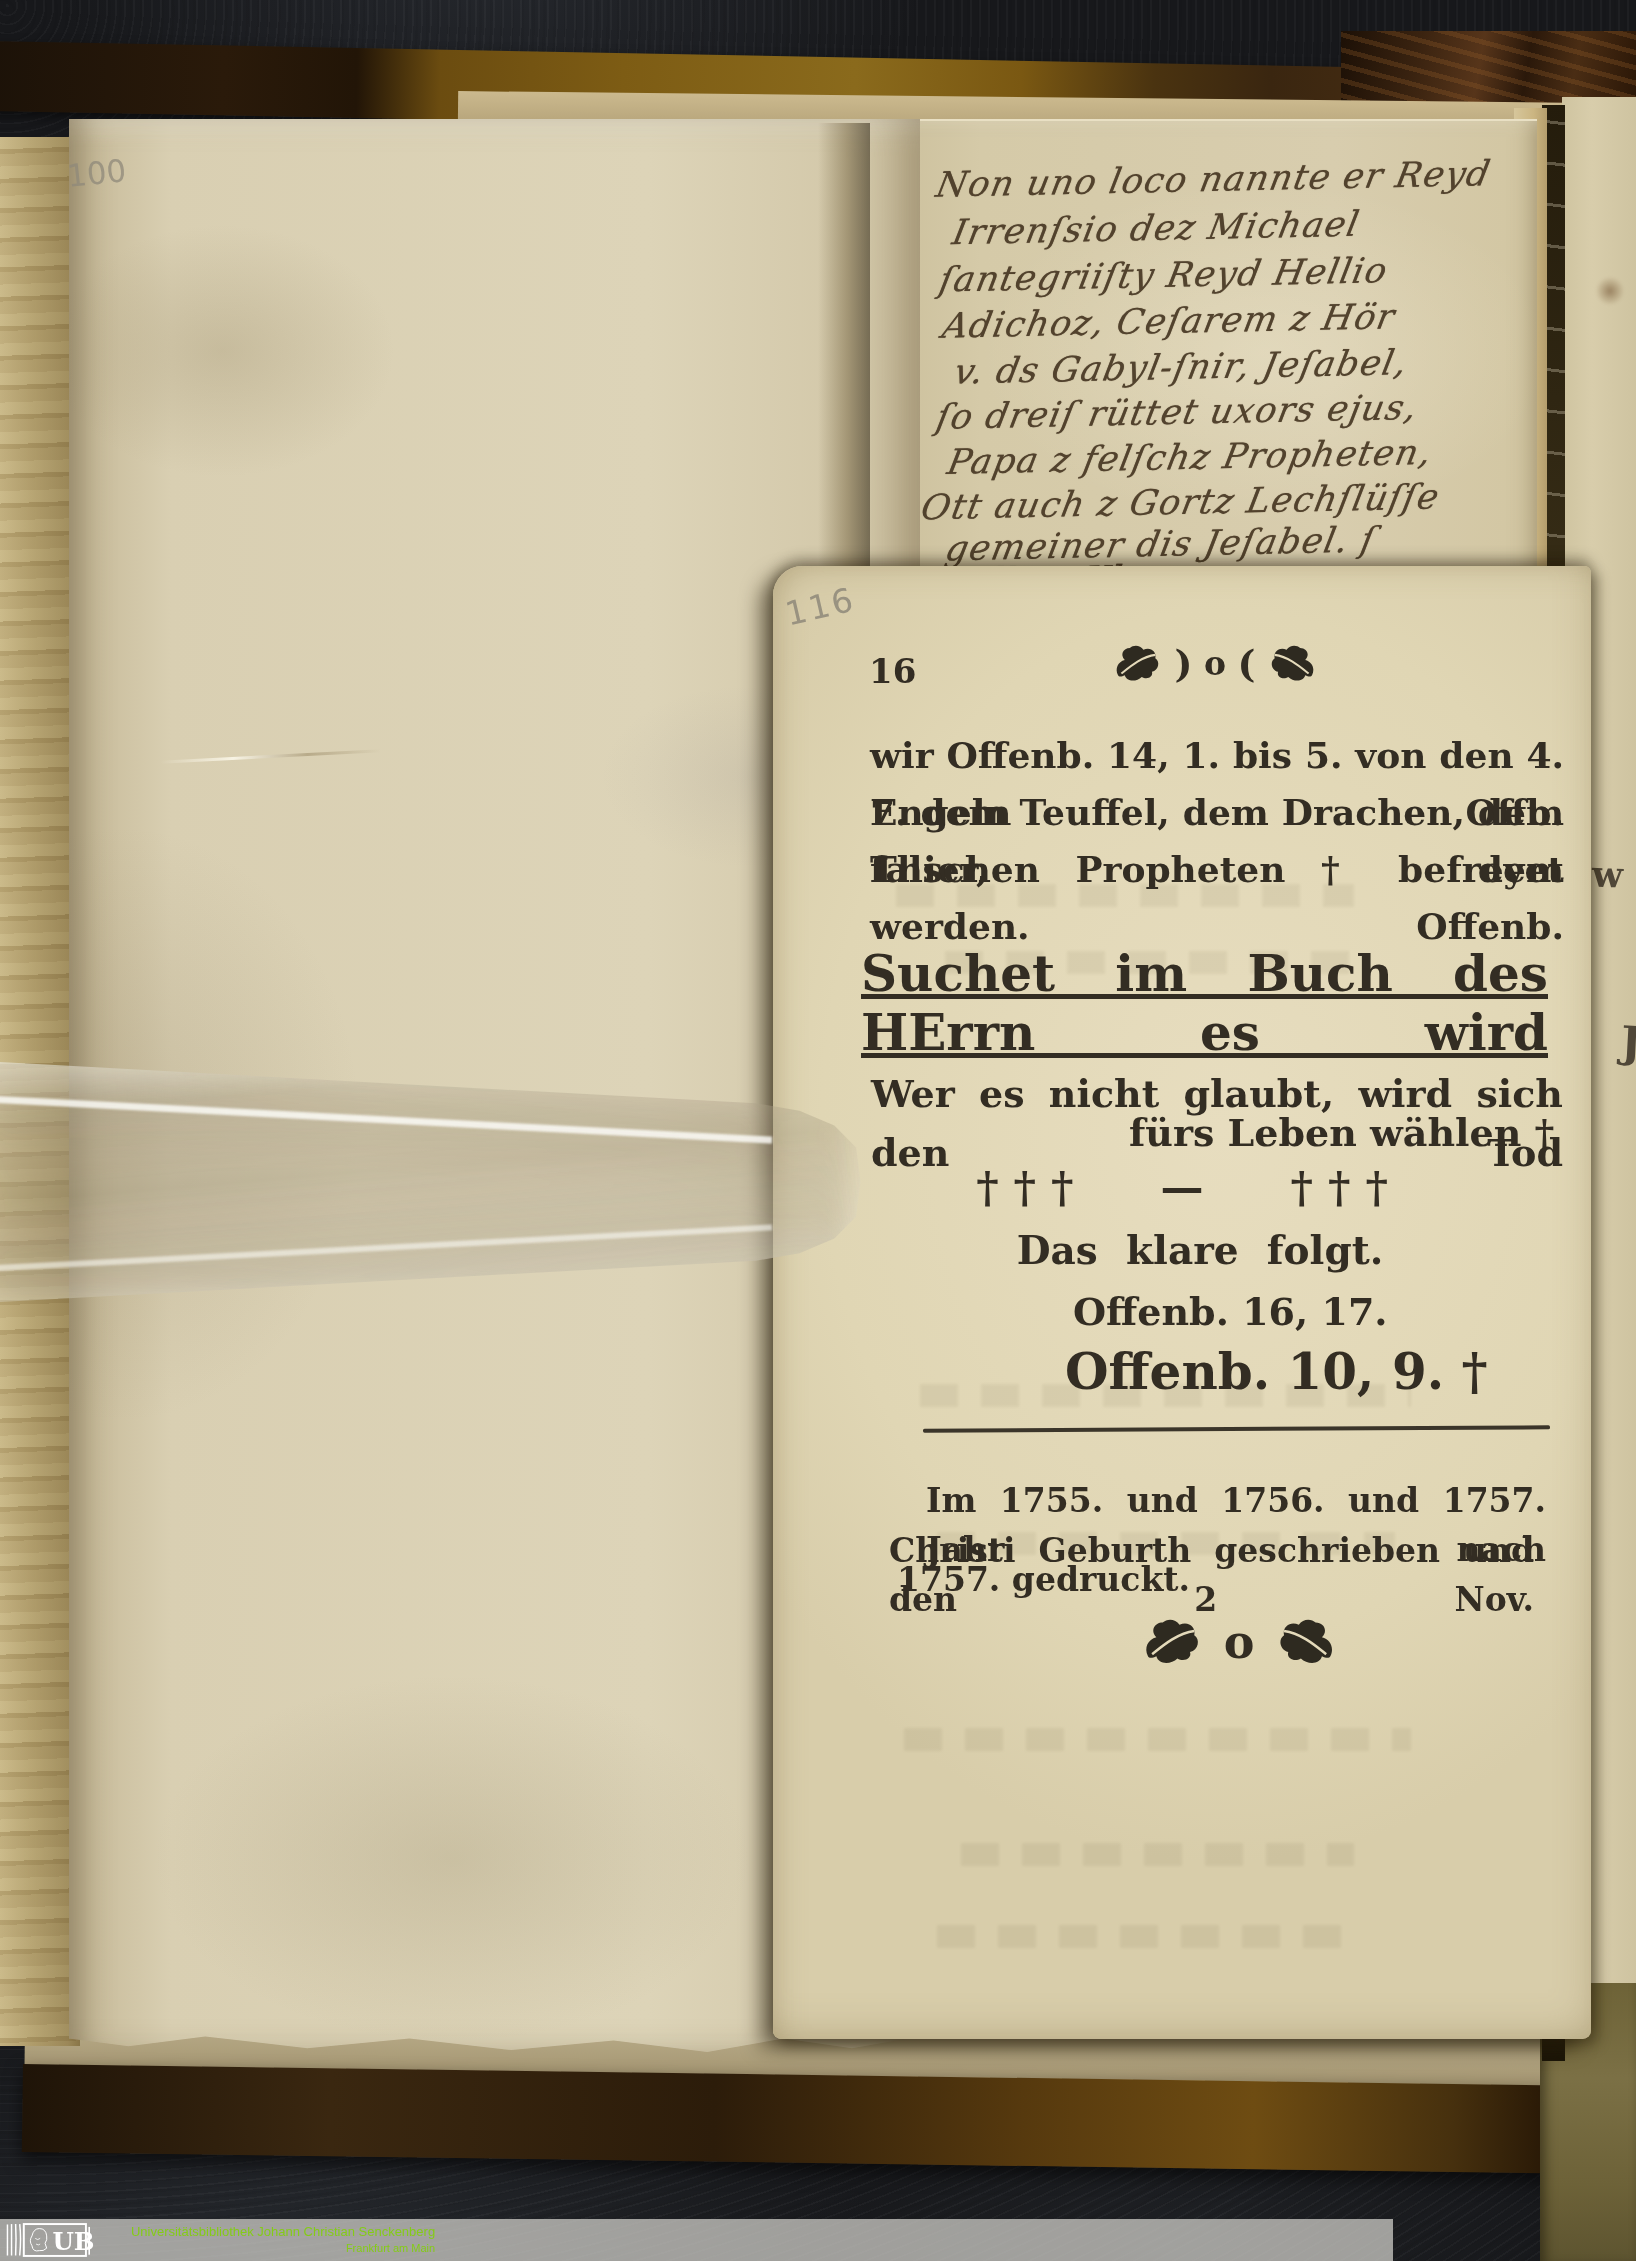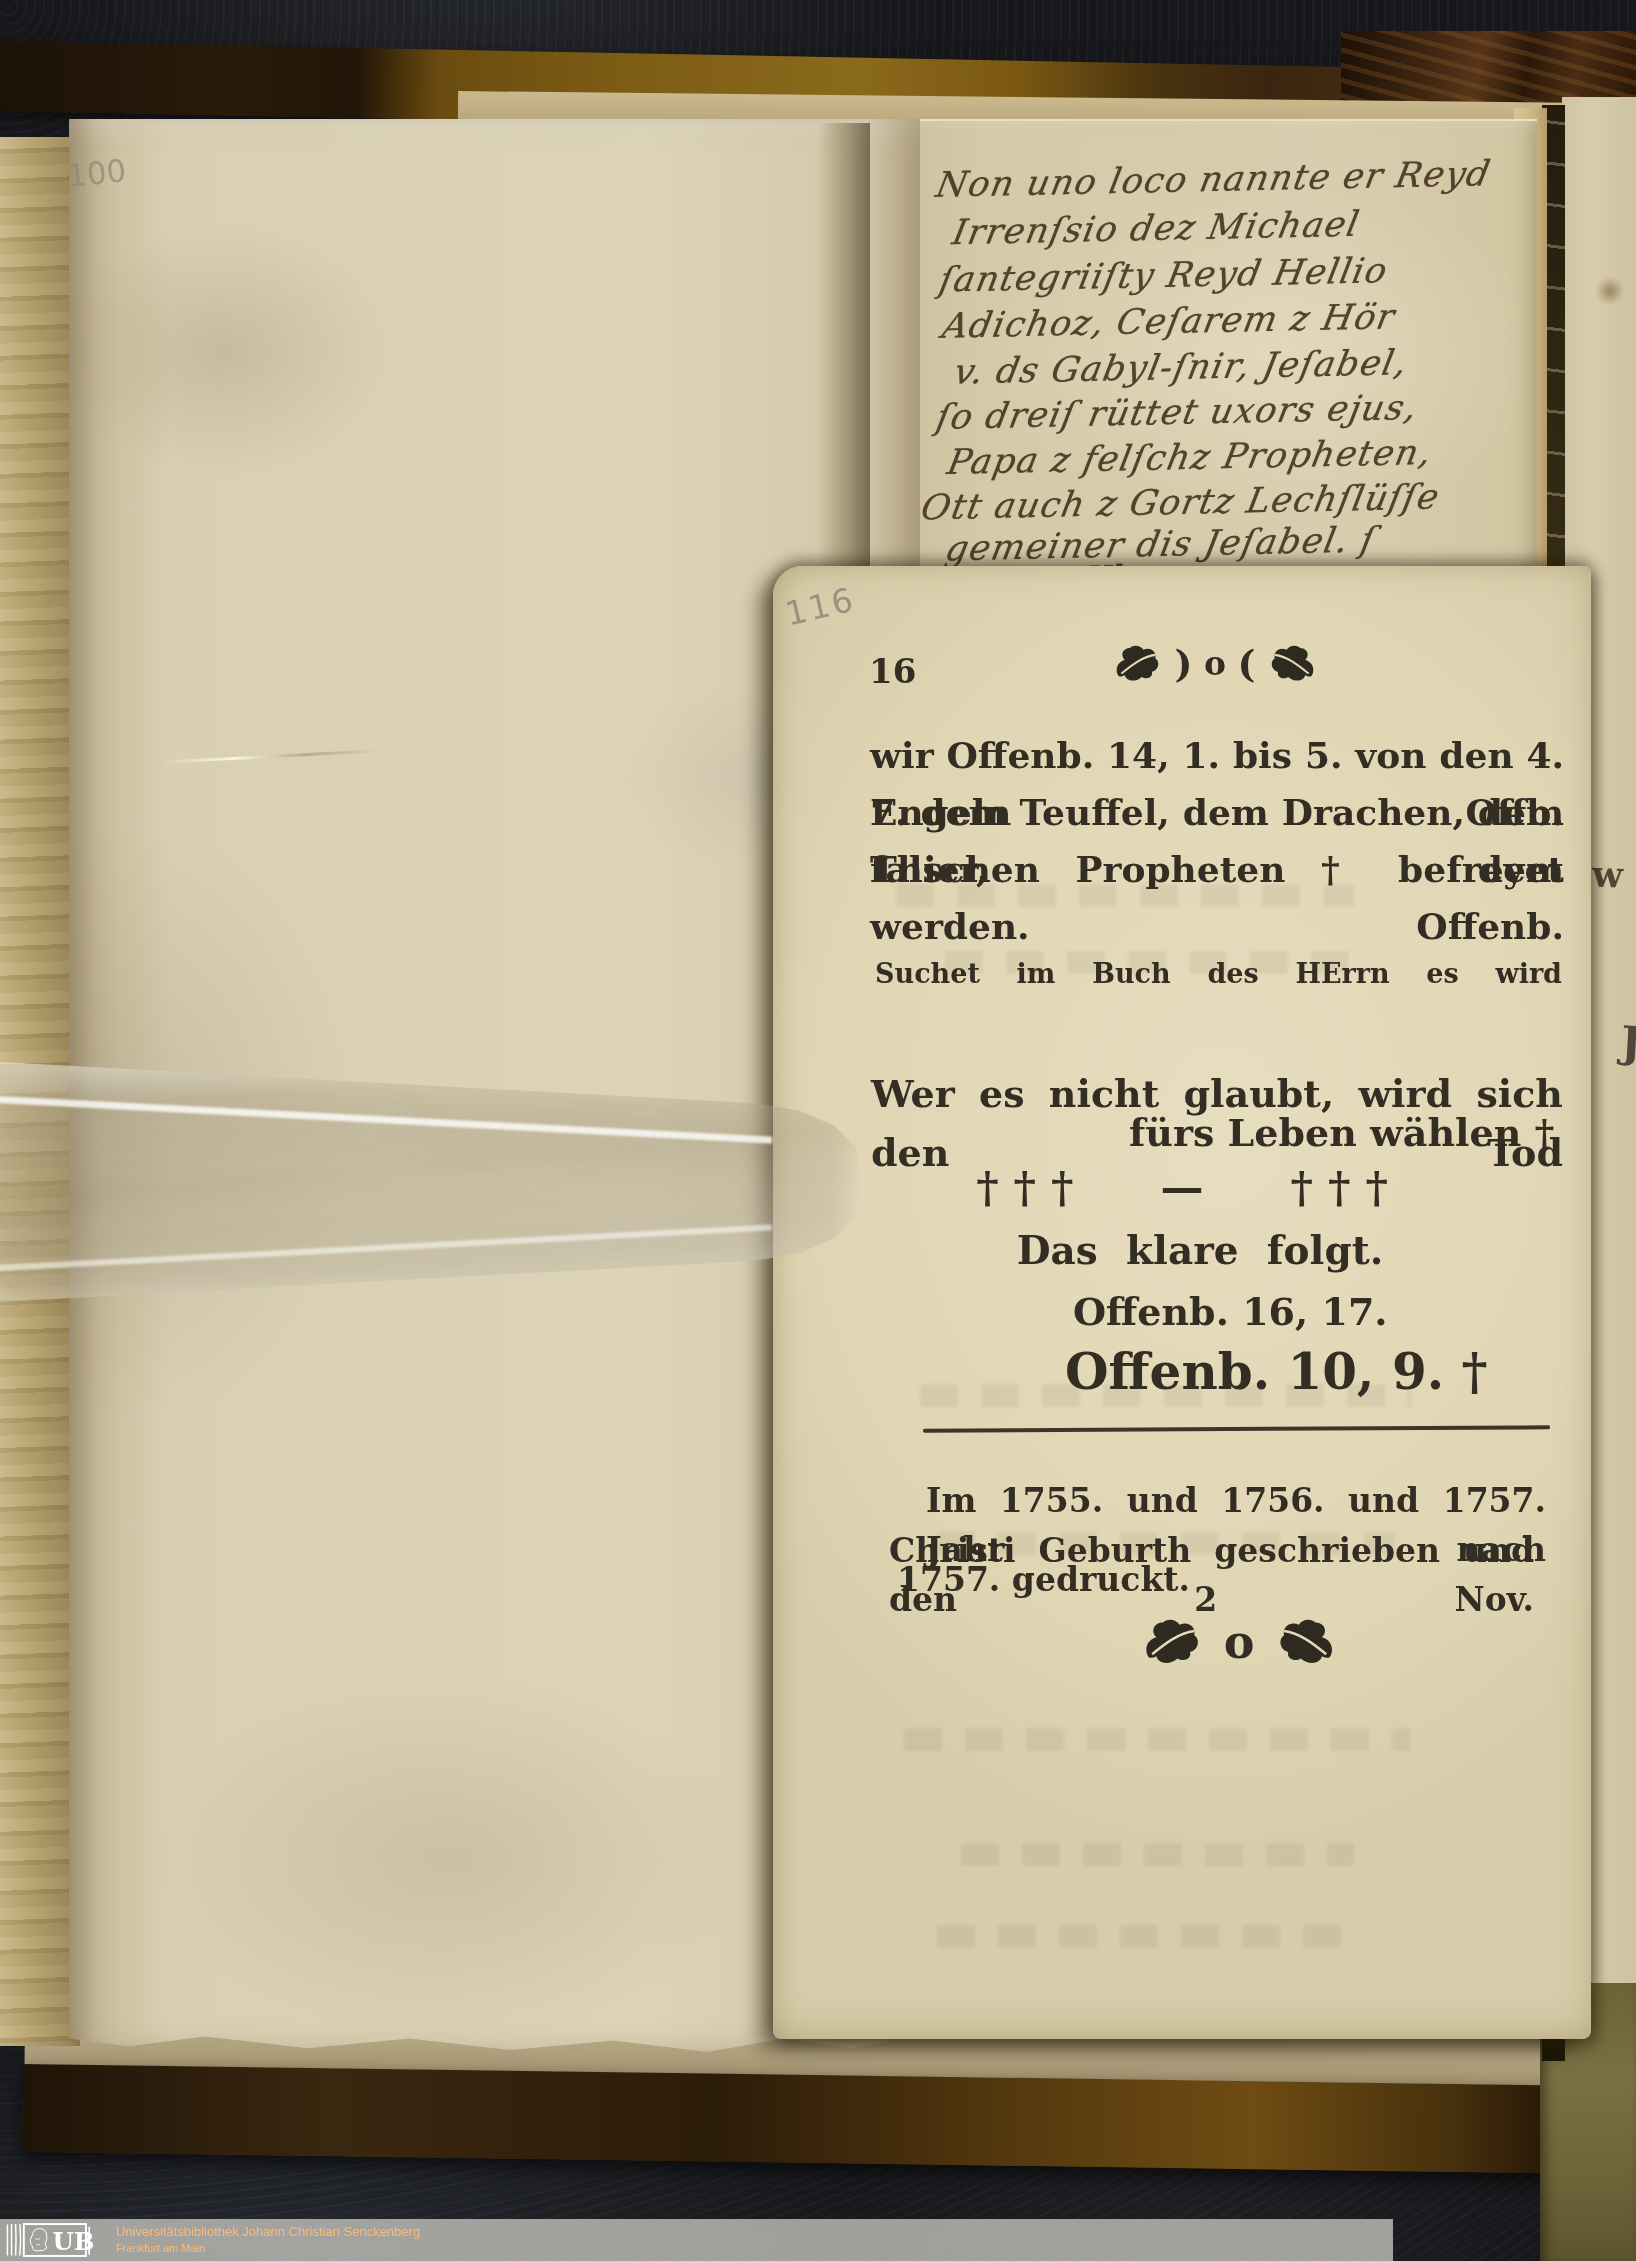--- a/index.html
+++ b/index.html
@@ -143,21 +143,21 @@
     background:rgba(255,255,252,.8);transform:rotate(3deg);transform-origin:left center;filter:blur(0.8px);}
   .strip .hi-bot{position:absolute;left:1%;bottom:14%;width:89%;height:2.4%;
     background:rgba(255,255,250,.55);transform:rotate(-3deg);transform-origin:left center;filter:blur(0.8px);}
   
   .wm-band{
     left:0;top:2219px;width:1393px;height:42px;z-index:10;
     background:var(--band);
     display:flex;align-items:center;
   }
   .wm-logo{margin-left:4.9px;flex:0 0 auto;display:flex;align-items:center;}
-  .wm-text{margin-left:8px;color:#fdba74;font-family:"Liberation Sans", sans-serif;line-height:1.3;}
+  .wm-text{margin-left:23px;color:#84cc16;font-family:"Liberation Sans", sans-serif;line-height:1.3;text-align:right;}
   .wm-text .l1{font-size:13px;}
   .wm-text .l2{font-size:11px;}
 </style>
 </head>
 <body>
 
 <div class="abs pebble"></div>
 
 <div class="abs band-top"></div>
 <div class="abs corner-worn"></div>
@@ -223,21 +223,21 @@
           <path d="M6 38 C2 30 6 22 14 20 C8 14 12 6 20 6 C24 2 32 2 36 8 C44 4 52 10 50 18 C56 22 54 32 46 34 C48 40 40 44 34 40 C28 46 16 46 14 38 C10 40 7 40 6 38 Z" fill="currentColor"></path>
           <path d="M10 36 C20 28 34 16 50 14" stroke="#e4daba" stroke-width="2.4" fill="none"></path>
         </svg>
     </span>
   </div>
 
   <div class="ins-el bl just" style="left:97px;top:141px;width:694px;font-size:36px;line-height:57px;height:57px;">wir Offenb. 14, 1. bis 5. von den 4. Engeln Offb.</div>
   <div class="ins-el bl just" style="left:97px;top:198px;width:694px;font-size:36px;line-height:57px;height:57px;">7. dem Teuffel, dem Drachen, dem Thier, dem</div>
   <div class="ins-el bl just" style="left:97px;top:255px;width:694px;font-size:36px;line-height:57px;height:57px;">falschen Propheten † befreyet werden. Offenb.</div>
 
-  <div class="ins-el bl just" style="left:102px;top:358px;width:687px;font-size:27px;line-height:59px;height:59px;">Suchet im Buch des HErrn es wird</div>
+  <div class="ins-el bl just" style="left:88px;top:358px;width:687px;font-size:50px;line-height:59px;height:59px;text-decoration:underline;">Suchet im Buch des HErrn es wird</div>
   <div class="ins-el bl just" style="left:98px;top:478px;width:692px;font-size:38px;line-height:59px;height:59px;">Wer es nicht glaubt, wird sich den Tod</div>
   <div class="ins-el bl" style="left:356px;top:537px;font-size:38px;line-height:59px;">fürs Leben wählen †</div>
 
   <div class="ins-el bl" style="left:0;top:596px;width:818px;text-align:center;font-size:43px;">
     <span>† † †</span>
     <span style="display:inline-block;width:57px;"></span>
     <span>—</span>
     <span style="display:inline-block;width:57px;"></span>
     <span>† † †</span>
   </div>

